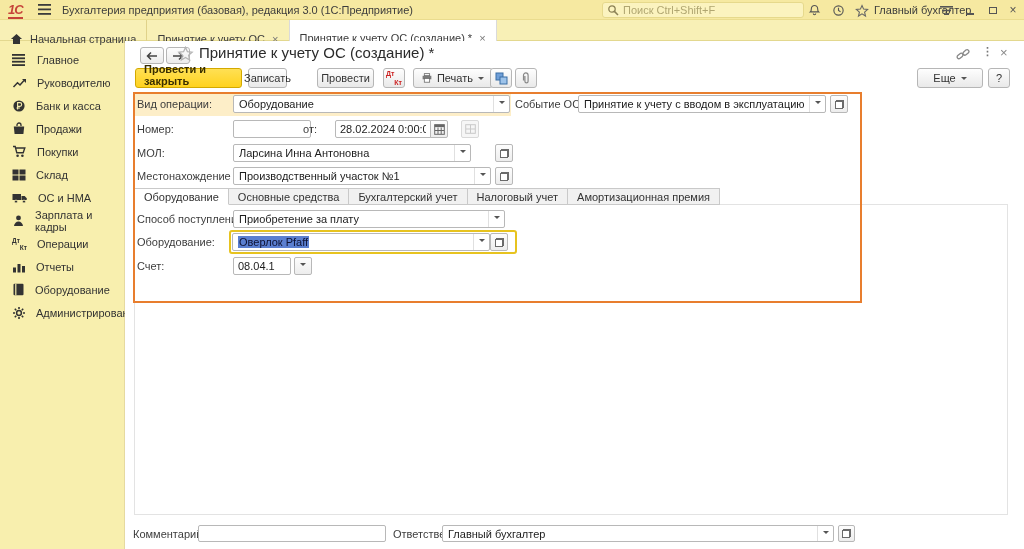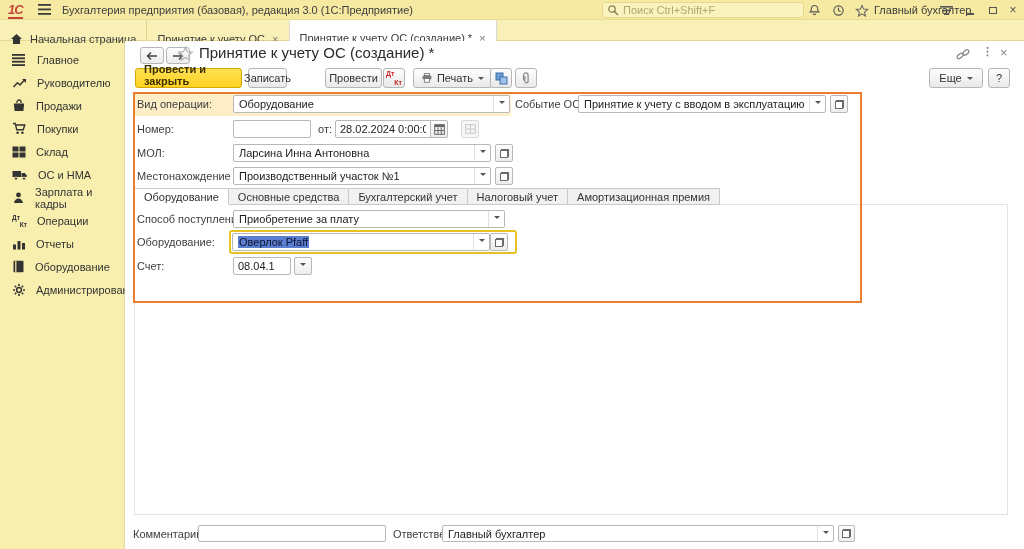--- a/index.html
+++ b/index.html
@@ -167,20 +167,27 @@
       <span>Главное</span>
     </div>
     <div class="sb-item">
       <svg width="15" height="13" viewBox="0 0 14 13">
           <path d="M1 11 L5 6.8 L7.5 9 L11.5 4.5" fill="none" stroke="#333" stroke-width="1.5"></path>
           <path d="M9.5 3 h4 v4 Z" fill="#333"></path>
         </svg>
       <span>Руководителю</span>
     </div>
     <div class="sb-item">
+      <svg width="14" height="14" viewBox="0 0 14 14">
+          <circle cx="7" cy="7" r="5.6" fill="#333"></circle>
+          <path d="M5.6 10.5 V3.6 h2.2 a1.9 1.9 0 0 1 0 3.8 H5.6 M4.5 9 h3.4" fill="none" stroke="#f8efae" stroke-width="1.1"></path>
+        </svg>
+      <span>Банк и касса</span>
+    </div>
+    <div class="sb-item">
       <svg width="14" height="13" viewBox="0 0 14 13">
           <path d="M5 4 V3 a2 2 0 0 1 4 0 V4" fill="none" stroke="#333" stroke-width="1.3"></path>
           <path d="M1.8 4.5 h10.4 l-.8 7.5 H2.6 Z" fill="#333"></path>
         </svg>
       <span>Продажи</span>
     </div>
     <div class="sb-item">
       <svg width="15" height="13" viewBox="0 0 15 13">
           <path d="M1 1.5 h2.2 l1.6 6.3 h6.4 l1.6-4.8 H4" fill="none" stroke="#333" stroke-width="1.4"></path>
           <circle cx="5.6" cy="10.8" r="1.3" fill="#333"></circle>
@@ -278,21 +285,21 @@
     </div>
     <div class="corner-ico" style="left:857px;top:4px;font-weight:bold;color:#777">⋮</div>
     <div class="corner-ico" style="left:875px;top:4px;font-size:13px">×</div>
 
     <div class="btn primary" style="left:10px;width:107px">
       <span>Провести и закрыть</span>
     </div>
     <div class="btn" style="left:123px;width:39px">
       <span>Записать</span>
     </div>
-    <div class="btn" style="left:200px;width:57px">
+    <div class="btn" style="left:192px;width:57px">
       <span>Провести</span>
     </div>
     <div class="btn" style="left:258px;width:22px;padding:0">
       <span class="dtkt">
           <span class="a">Дт</span>
           <span class="b">Кт</span>
         </span>
     </div>
     <div class="btn" style="left:288px;width:80px">
       <svg width="12" height="12" viewBox="0 0 13 13">
@@ -307,21 +314,21 @@
       <svg width="13" height="13" viewBox="0 0 13 13">
           <rect x="1" y="1" width="7" height="7" fill="#6f9fd8" stroke="#3a6ea5"></rect>
           <rect x="5" y="5" width="7" height="7" fill="#9dc3ea" stroke="#3a6ea5"></rect>
         </svg>
     </div>
     <div class="btn" style="left:390px;width:22px;padding:0">
       <svg width="10" height="13" viewBox="0 0 10 13">
           <path d="M2.5 8.5 V3.2 a2.3 2.3 0 0 1 4.6 0 V9.2 a1.6 1.6 0 0 1 -3.2 0 V4" fill="none" stroke="#888" stroke-width="1.2"></path>
         </svg>
     </div>
-    <div class="btn" style="right:41px;width:54px">
+    <div class="btn" style="right:41px;width:66px">
       <span>Еще</span>
       <span class="tri"></span>
     </div>
     <div class="btn" style="right:14px;width:22px;padding:0">
       <span>?</span>
     </div>
 
     <div class="rowhl"></div>
 
     <div class="lbl" style="left:12px;top:57px">Вид операции:</div>
@@ -337,41 +344,41 @@
       <span class="arr">
           <span class="tri" style="margin-top:0"></span>
         </span>
     </div>
     <div class="sqbtn" style="left:705px;top:54px">
         <span class="ico-open"></span>
       </div>
 
     <div class="lbl" style="left:12px;top:82px">Номер:</div>
     <input class="inp" style="left: 108px; top: 79px; width: 78px;" value="">
-    <div class="lbl" style="left:193px;top:82px">от:</div>
+    <div class="lbl" style="left:178px;top:82px">от:</div>
     <input class="inp" style="left: 210px; top: 79px; width: 96px; border-top-right-radius: 0px; border-bottom-right-radius: 0px;" value="28.02.2024 0:00:00">
     <div class="sqbtn" style="left:305px;top:79px;border-top-left-radius:0;border-bottom-left-radius:0">
       <svg width="11" height="11" viewBox="0 0 11 11">
           <rect x="0.7" y="0.7" width="9.6" height="9.6" fill="none" stroke="#666" stroke-width="1"></rect>
           <rect x="0.7" y="0.7" width="9.6" height="2.4" fill="#666"></rect>
           <line x1="4" y1="3.5" x2="4" y2="10" stroke="#666"></line>
           <line x1="7.2" y1="3.5" x2="7.2" y2="10" stroke="#666"></line>
           <line x1="1" y1="6.5" x2="10" y2="6.5" stroke="#666"></line>
         </svg>
     </div>
     <div class="sqbtn disabled" style="left:336px;top:79px">
       <svg width="11" height="10" viewBox="0 0 11 10">
           <rect x="0.7" y="0.7" width="9.6" height="8.6" fill="none" stroke="#c9c9c9" stroke-width="1"></rect>
           <line x1="5.5" y1="1" x2="5.5" y2="9" stroke="#c9c9c9"></line>
           <line x1="1" y1="5" x2="10" y2="5" stroke="#c9c9c9"></line>
         </svg>
     </div>
 
     <div class="lbl" style="left:12px;top:106px">МОЛ:</div>
-    <div class="combo" style="left:108px;top:103px;width:258px">
+    <div class="combo" style="left:108px;top:103px;width:238px">
       <span class="txt">Ларсина Инна Антоновна</span>
       <span class="arr">
           <span class="tri" style="margin-top:0"></span>
         </span>
     </div>
     <div class="sqbtn" style="left:370px;top:103px">
         <span class="ico-open"></span>
       </div>
 
     <div class="lbl" style="left:12px;top:129px">Местонахождение ОС:</div>

